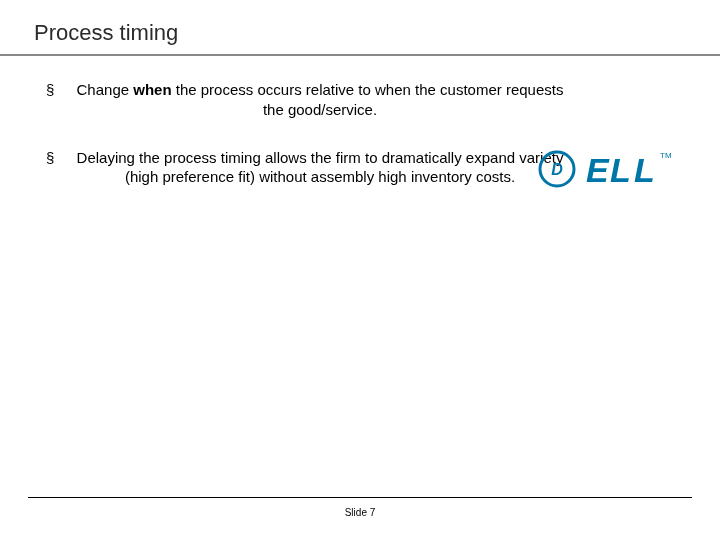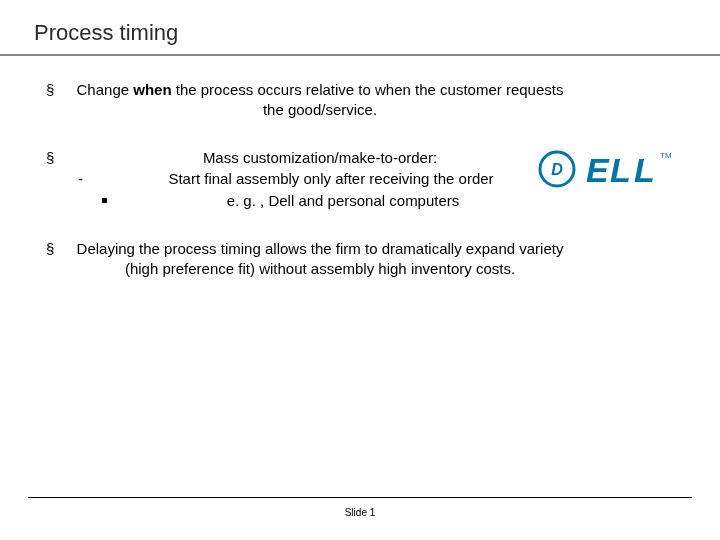--- a/index.html
+++ b/index.html
@@ -106,33 +106,20 @@
   <hr class="hr1">
 
   <div class="content">
 
     <ul class="top">
 
       <li>
         <span>Change </span><span class="bold">when</span><span> the process occurs relative to when the customer requests the good/service.</span>
       </li>
 
-      <li>
-        <span>Mass customization/make-to-order:</span>
-        <ul class="sub1">
-          <li>
-            <span>Start final assembly only after receiving the order</span>
-            <ul class="sub2">
-              <li>
-                <span>e. g. , Dell and personal computers</span>
-              </li>
-            </ul>
-          </li>
-        </ul>
-      </li>
 
       <li>
         <span>Delaying the process timing allows the firm to dramatically expand variety (high preference fit) without assembly high inventory costs.</span>
       </li>
 
 
     </ul>
 
     <div class="logo">
       <svg width="140" height="50" viewBox="0 0 140 50">
@@ -143,15 +130,15 @@
           <text x="72" y="38" font-family="Arial" font-size="34" font-weight="900" font-style="italic" fill="#0076a8">L</text>
           <text x="96" y="38" font-family="Arial" font-size="34" font-weight="900" font-style="italic" fill="#0076a8">L</text>
           <text x="122" y="14" font-family="Arial" font-size="8" fill="#0076a8">TM</text>
         </g>
       </svg>
     </div>
 
   </div>
 
   <div class="footer-line"></div>
-  <div class="footer">Slide 1</div>
+  <div class="footer">Slide 7</div>
 
 </div>
 
 </body></html>

